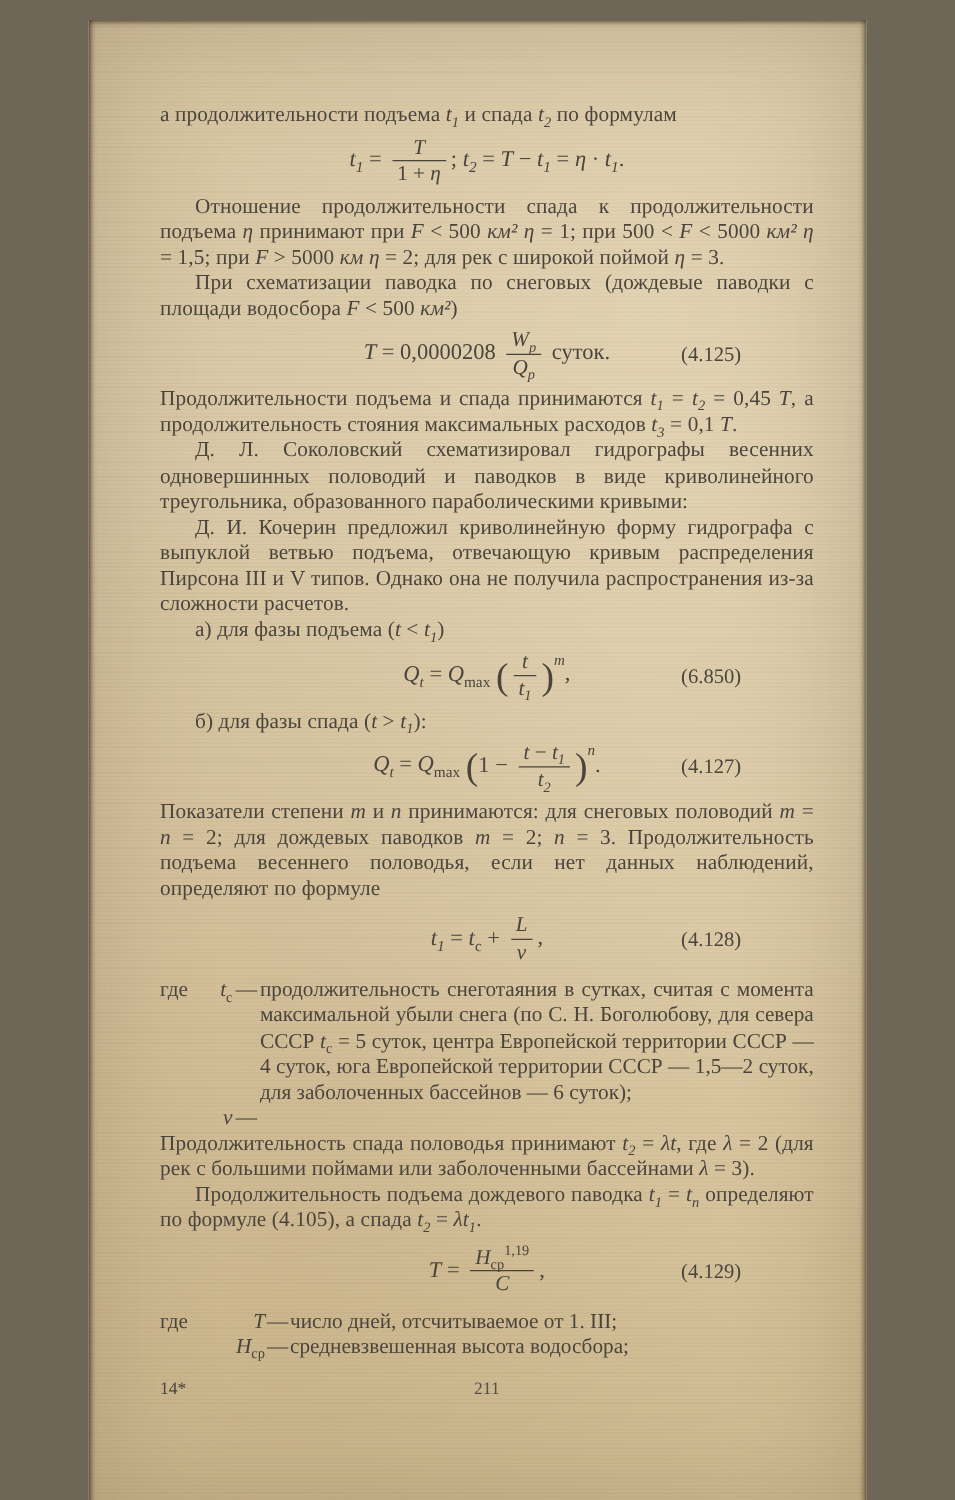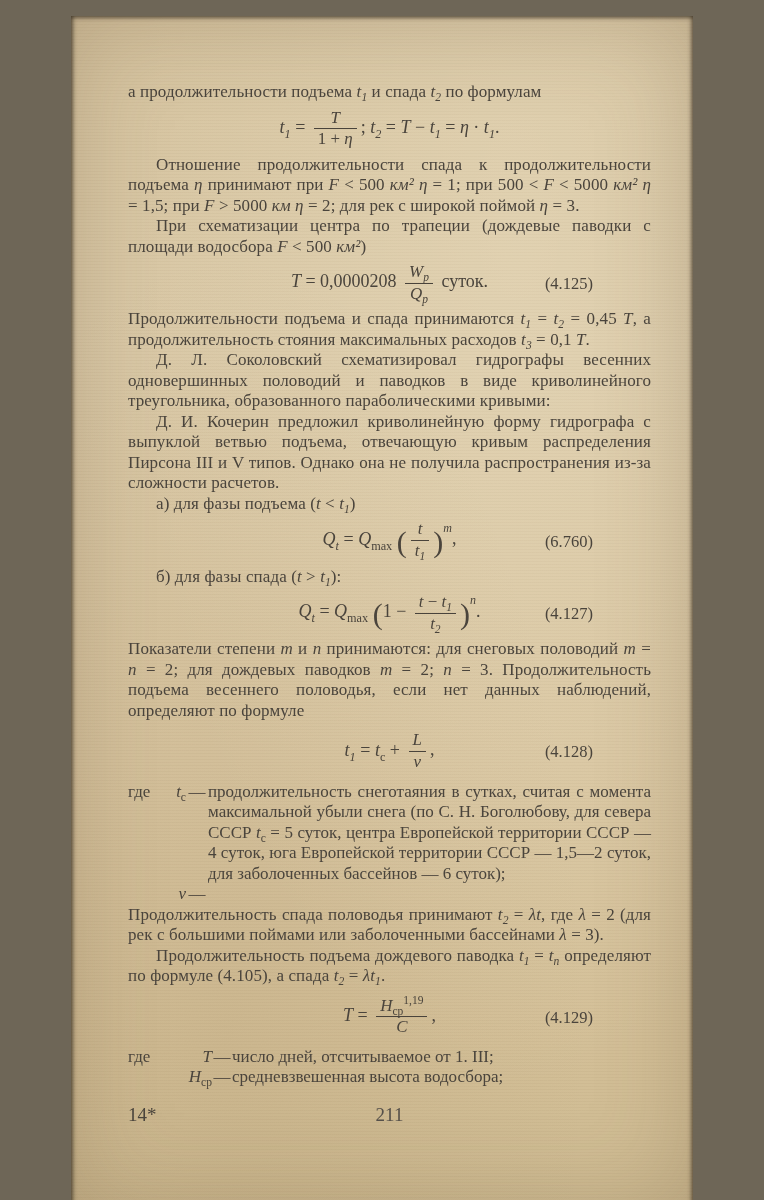--- a/index.html
+++ b/index.html
@@ -49,58 +49,58 @@
 
   
   .where { display:flex; align-items:flex-start; font-size:17px; line-height:20.5px; }
   .w-intro { flex:0 0 32px; }
   .w-term  { flex:0 0 26px; text-align:right; white-space:nowrap; }
   .w-dash  { flex:0 0 22px; text-align:center; }
   .w-body  { flex:1; text-align:justify; }
   .where.wide .w-term { flex:0 0 52px; }
   .where.wide .w-dash { flex:0 0 20px; }
 
-  .footerrow { position:relative; margin-top:16px; font-size:19px; height:22px; }
+  .footerrow { position:relative; margin-top:16px; font-size:14px; height:22px; }
   .sig { position:absolute; left:0; top:0; }
   .pgnum { position:absolute; left:0; right:0; text-align:center; color:#55504a; }
 </style>
 </head>
 <body>
 
 <div class="page">
   <div class="content">
 
     <p class="body"><span>а продолжительности подъема </span><span class="it">t</span><sub class="it">1</sub><span> и спада </span><span class="it">t</span><sub class="it">2</sub><span> по формулам</span></p>
 
     <div class="eq">
       <span class="eqbody">
         <span><span class="it">t</span><sub class="it">1</sub><span> = </span></span><span class="frac"><span class="num"><span class="it">T</span></span><span class="den"><span>1 + </span><span class="it">η</span></span></span><span><span>; </span><span class="it">t</span><sub class="it">2</sub><span> = </span><span class="it">T</span><span> − </span><span class="it">t</span><sub class="it">1</sub><span> = </span><span class="it">η</span><span> · </span><span class="it">t</span><sub class="it">1</sub><span>.</span></span>
       </span>
     </div>
 
     <p class="body indent"><span>Отношение продолжительности спада к продолжительности подъема </span><span class="it">η</span><span> принимают при </span><span class="it">F</span><span> &lt; 500 </span><span class="it">км²</span><span> </span><span class="it">η</span><span> = 1; при 500 &lt; </span><span class="it">F</span><span> &lt; 5000 </span><span class="it">км²</span><span> </span><span class="it">η</span><span> = 1,5; при </span><span class="it">F</span><span> &gt; 5000 </span><span class="it">км</span><span> </span><span class="it">η</span><span> = 2; для рек с широкой поймой </span><span class="it">η</span><span> = 3.</span></p>
-    <p class="body indent"><span>При схематизации центра по трапеции (дождевые паводки с площади водосбора </span><span class="it">F</span><span> &lt; 500 </span><span class="it">км²</span><span>)</span></p>
+    <p class="body indent"><span>При схематизации паводка по снеговых (дождевые паводки с площади водосбора </span><span class="it">F</span><span> &lt; 500 </span><span class="it">км²</span><span>)</span></p>
 
     <div class="eq">
       <span class="eqbody">
         <span><span class="it">T</span><span> = 0,0000208 </span></span><span class="frac"><span class="num"><span class="it">W</span><sub class="it">p</sub></span><span class="den"><span class="it">Q</span><sub class="it">p</sub></span></span><span><span> суток.</span></span>
       </span>
       <span class="eqno">(4.125)</span>
     </div>
 
     <p class="body"><span>Продолжительности подъема и спада принимаются </span><span class="it">t</span><sub class="it">1</sub><span> = </span><span class="it">t</span><sub class="it">2</sub><span> = 0,45 </span><span class="it">T</span><span>, а продолжительность стояния максимальных расходов </span><span class="it">t</span><sub class="it">3</sub><span> = 0,1 </span><span class="it">T</span><span>.</span></p>
     <p class="body indent"><span>Д. Л. Соколовский схематизировал гидрографы весенних одновершинных половодий и паводков в виде криволинейного треугольника, образованного параболическими кривыми:</span></p>
     <p class="body indent"><span>Д. И. Кочерин предложил криволинейную форму гидрографа с выпуклой ветвью подъема, отвечающую кривым распределения Пирсона III и V типов. Однако она не получила распространения из-за сложности расчетов.</span></p>
     <p class="body indent"><span>а) для фазы подъема (</span><span class="it">t</span><span> &lt; </span><span class="it">t</span><sub class="it">1</sub><span>)</span></p>
 
     <div class="eq">
       <span class="eqbody">
         <span><span class="it">Q</span><sub class="it">t</sub><span> = </span><span class="it">Q</span><sub>max</sub><span> </span></span><span class="bp">(</span><span class="frac"><span class="num"><span class="it">t</span></span><span class="den"><span class="it">t</span><sub class="it">1</sub></span></span><span class="bp">)</span><span class="expo"><span class="it">m</span></span><span><span>,</span></span>
       </span>
-      <span class="eqno">(6.760)</span>
+      <span class="eqno">(6.850)</span>
     </div>
 
     <p class="body indent"><span>б) для фазы спада (</span><span class="it">t</span><span> &gt; </span><span class="it">t</span><sub class="it">1</sub><span>):</span></p>
 
     <div class="eq">
       <span class="eqbody">
         <span><span class="it">Q</span><sub class="it">t</sub><span> = </span><span class="it">Q</span><sub>max</sub><span> </span></span><span class="bp">(</span><span><span>1 − </span></span><span class="frac"><span class="num"><span class="it">t</span><span> − </span><span class="it">t</span><sub class="it">1</sub></span><span class="den"><span class="it">t</span><sub class="it">2</sub></span></span><span class="bp">)</span><span class="expo"><span class="it">n</span></span><span><span>.</span></span>
       </span>
       <span class="eqno">(4.127)</span>
     </div>

